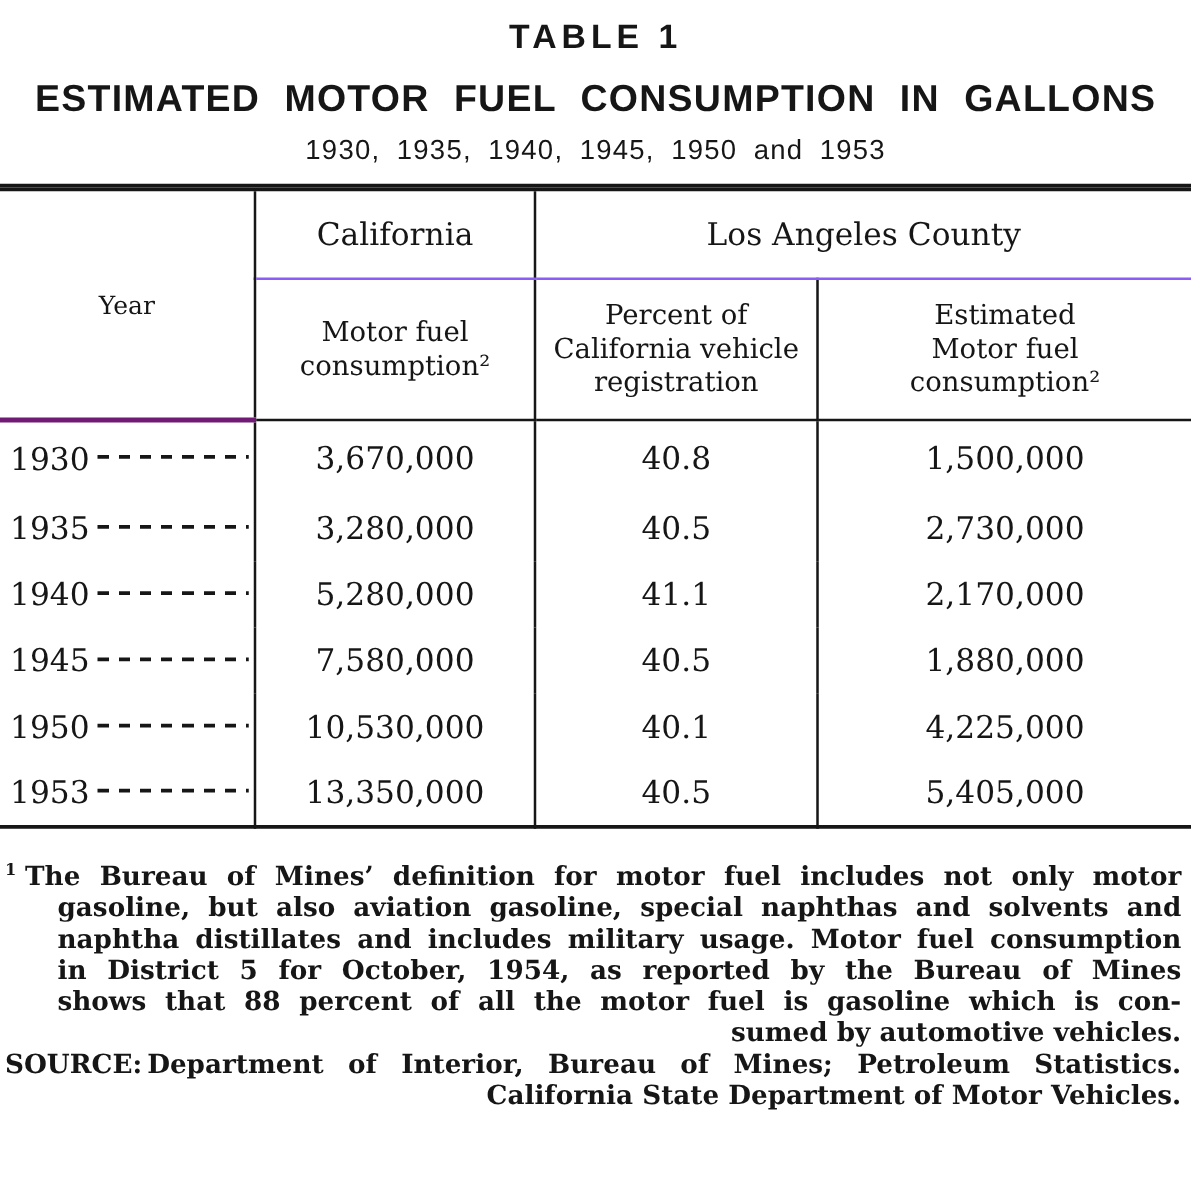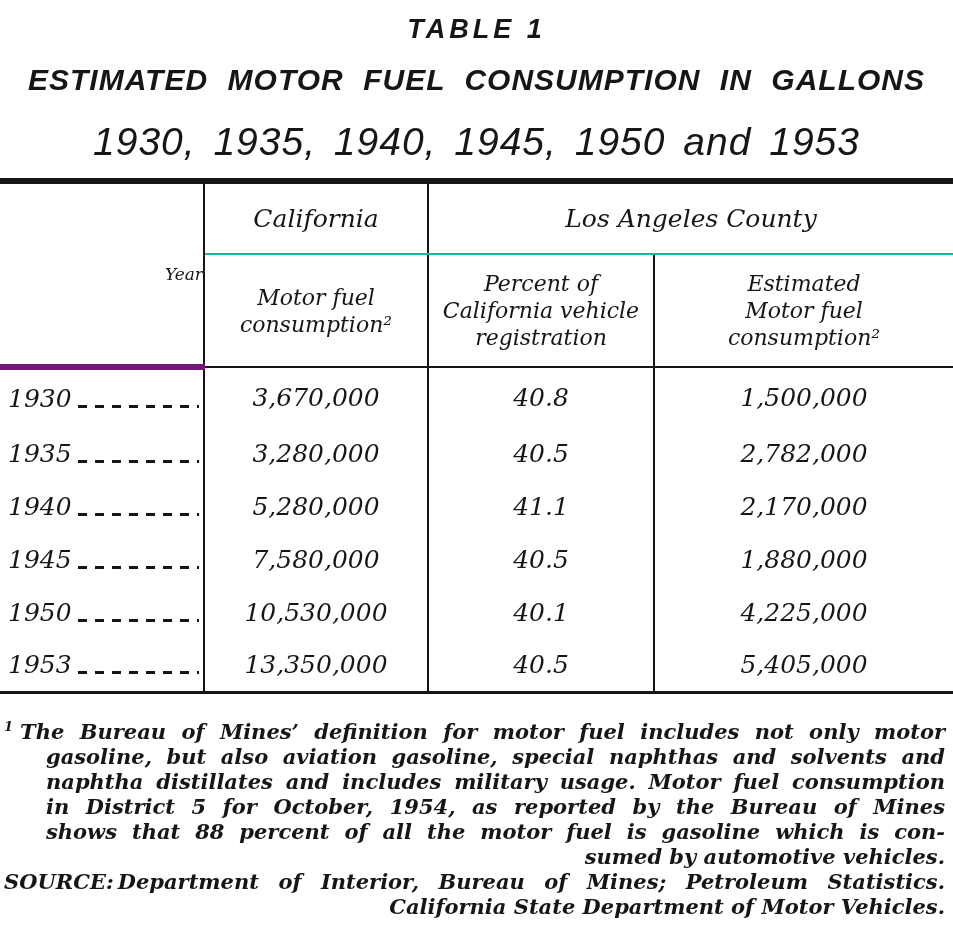--- a/index.html
+++ b/index.html
@@ -5,43 +5,42 @@
   * { margin: 0; padding: 0; box-sizing: border-box; }
   html, body { background: #ffffff; }
   .page {
     position: relative;
     width: 953px;
     height: 944px;
     background: #ffffff;
     color: #161616;
     overflow: hidden;
     font-family: "DejaVu Serif", serif;
-    font-style: italic;
   }
 
   
   .head-block { padding: 14px 6px 0 6px; text-align: center; font-family: "Liberation Sans", sans-serif; }
   .table-label {
     font-size: 27px; font-weight: 700; letter-spacing: 4px;
     margin-bottom: 17px;
   }
   .title-l1 {
     font-size: 30px; font-weight: 700; letter-spacing: 1px;
     padding: 0 22px;
     text-align: justify; text-align-last: justify;
     white-space: nowrap;
     line-height: 36px;
   }
   .title-l2 {
     font-size: 30px; font-weight: 700; letter-spacing: 1px; word-spacing: 7px;
     text-align: center; line-height: 36px;
   }
   .subtitle {
-    font-size: 39px; font-weight: 400; word-spacing: 6px; letter-spacing: 1px;
-    margin-top: 22px;
+    font-size: 22px; font-weight: 400; word-spacing: 6px; letter-spacing: 1px;
+    margin-top: 9px;
   }
 
   
   .double-rule {
     margin-top: 14px;
     height: 4px;
     border-top: 3px solid #161616;
     border-bottom: 3px solid #161616;
   }
 
@@ -54,46 +53,46 @@
     font-family: "DejaVu Serif", serif;
   }
   col.c-year { width: 204px; }
   col.c-ca   { width: 224px; }
   col.c-pct  { width: 226px; }
   col.c-la   { width: 299px; }
 
   th { font-weight: 400; }
   .th-year {
     border-right: 2px solid #161616;
-    border-bottom: 6px solid #701a75;
-    font-size: 17px; text-align: right; vertical-align: middle;
+    border-bottom: 4px solid #701a75;
+    font-size: 20px; text-align: center; vertical-align: middle;
   }
   tr.group-row { height: 70px; }
   tr.sub-row   { height: 113px; }
   .th-group {
     font-size: 25px; text-align: center; vertical-align: middle;
-    border-bottom: 2px solid #14b8a6;
+    border-bottom: 2px solid #8b5cf6;
   }
   .th-ca { border-right: 2px solid #161616; }
   .th-sub {
     font-size: 22px; line-height: 27px; text-align: center; vertical-align: middle;
     white-space: pre-line;
     border-bottom: 2px solid #161616;
   }
   .th-ca-sub { border-right: 2px solid #161616; }
   .th-pct    { border-right: 2px solid #161616; }
 
   tbody tr { height: 53px; }
   tbody tr:first-child { height: 60px; }
   td { vertical-align: middle; font-size: 25px; }
   td.num { text-align: center; margin-left: 33px; }
   td.td-year  { border-right: 2px solid #161616; }
   td.td-ca    { border-right: 2px solid #161616; }
   td.td-pct   { border-right: 2px solid #161616; }
-  .yearline { display: flex; align-items: flex-end; padding-left: 8px; }
+  .yearline { display: flex; align-items: center; padding-left: 8px; }
   .yr { line-height: 1; }
   .leader {
     flex: 1; height: 3px; margin: 0 4px 3px 6px;
     background-image: repeating-linear-gradient(to right, #161616 0 9px, transparent 9px 17px);
   }
 
   
   .notes {
     margin-top: 25px;
     padding: 0 8px 0 4px;
@@ -160,21 +159,21 @@
       </tr>
       <tr>
         <td class="td-year">
             <div class="yearline">
               <span class="yr">1935</span>
               <span class="leader"></span>
             </div>
           </td>
         <td class="num td-ca">3,280,000</td>
         <td class="num td-pct">40.5</td>
-        <td class="num td-la">2,782,000</td>
+        <td class="num td-la">2,730,000</td>
       </tr>
       <tr>
         <td class="td-year">
             <div class="yearline">
               <span class="yr">1940</span>
               <span class="leader"></span>
             </div>
           </td>
         <td class="num td-ca">5,280,000</td>
         <td class="num td-pct">41.1</td>

